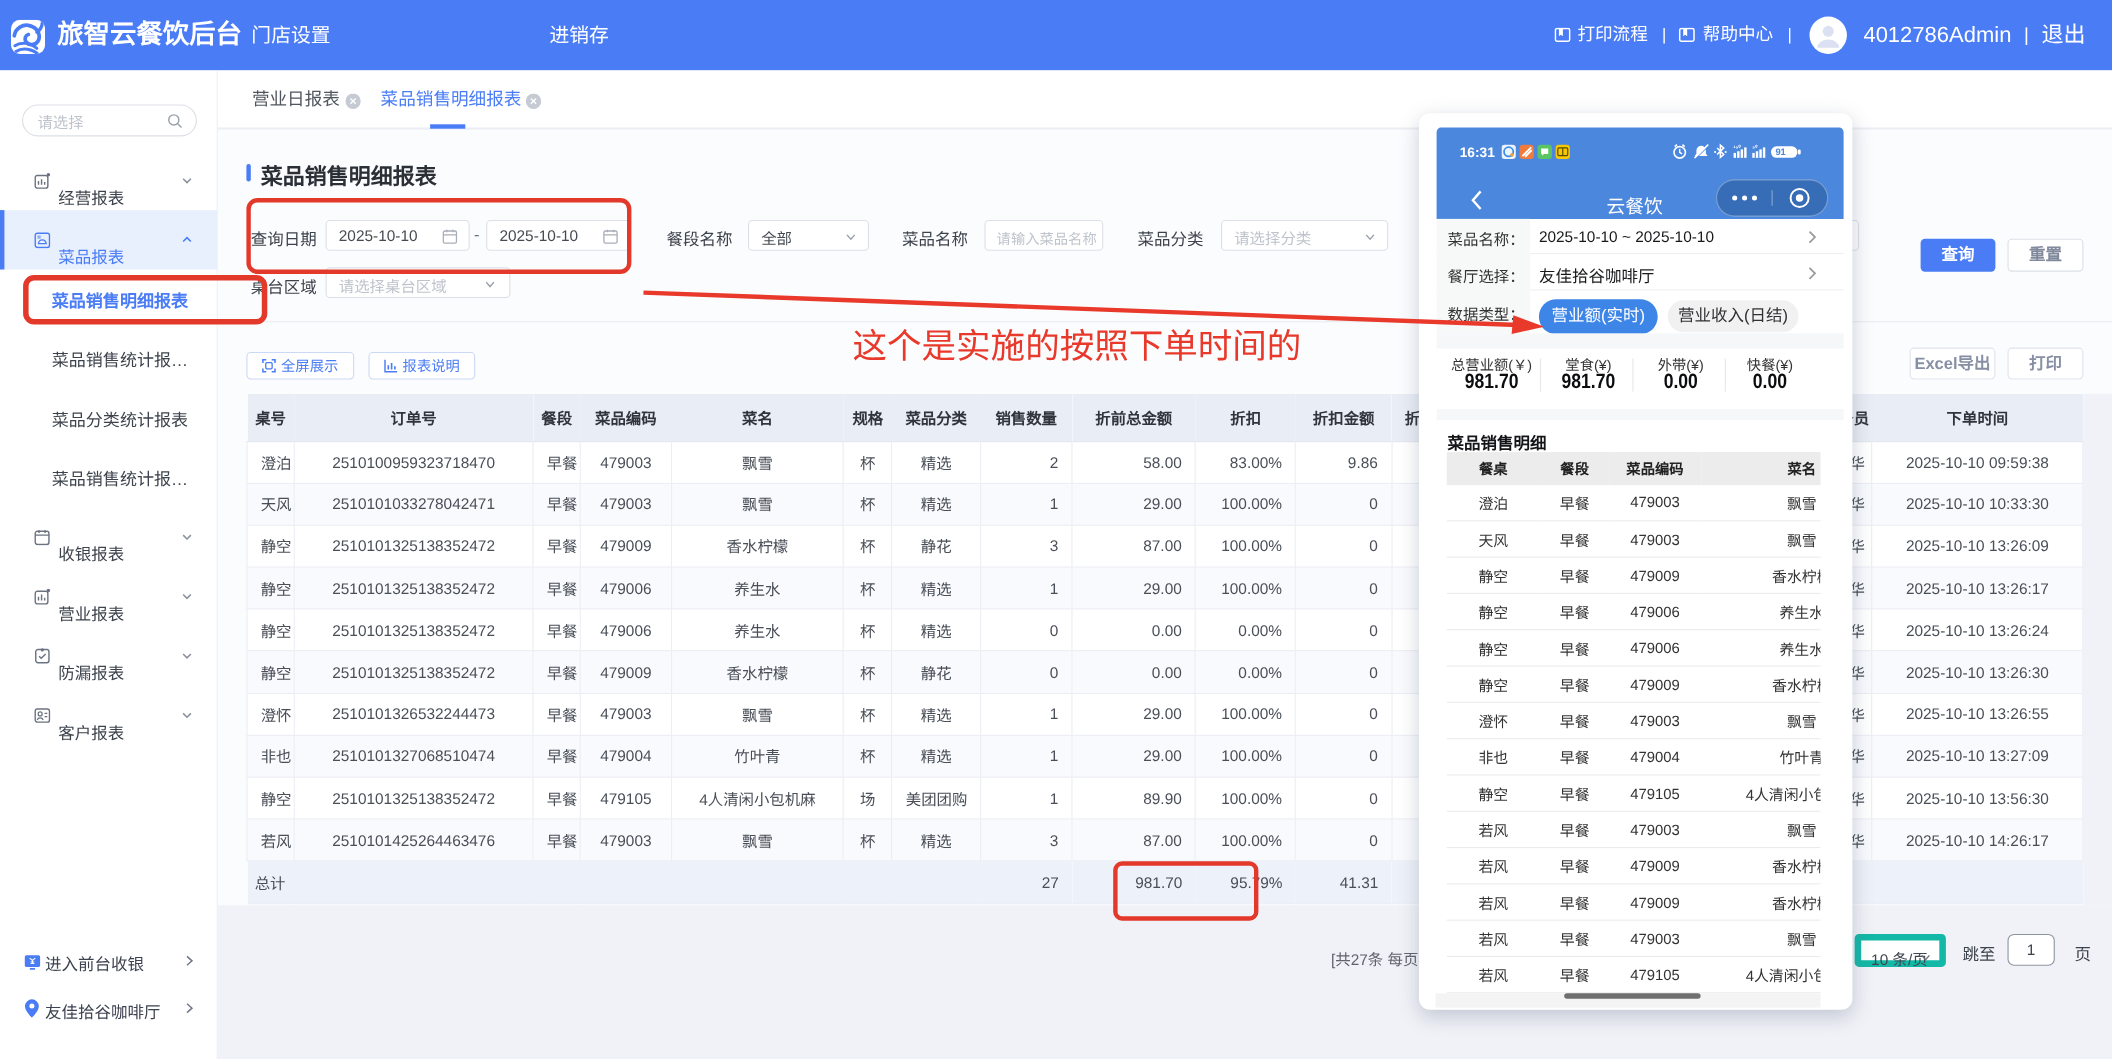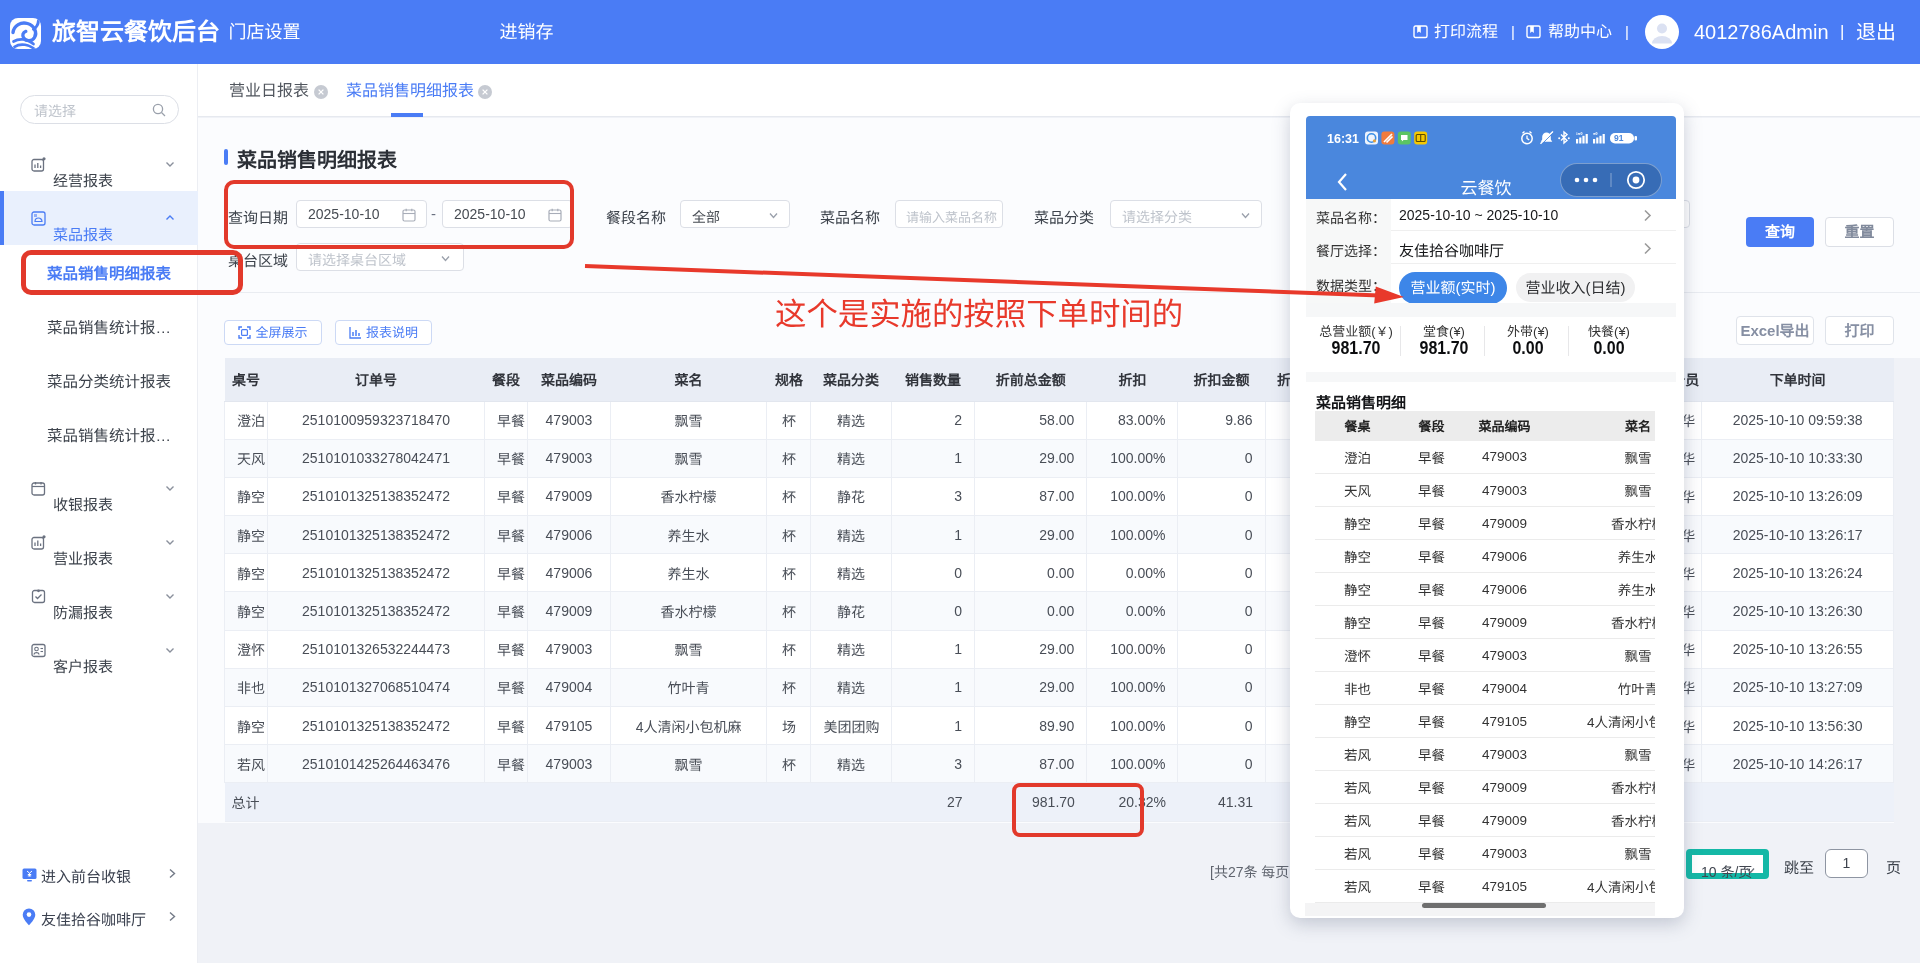--- a/index.html
+++ b/index.html
@@ -493,21 +493,21 @@
         <td class="r">87.00</td>
         <td></td>
         <td></td>
         <td>小华</td>
         <td>2025-10-10 14:26:17</td>
       </tr>
 <tr class="total">
         <td colspan="7" style="text-align:left;padding-left:7px">总计</td>
         <td class="r">27</td>
         <td class="r">981.70</td>
-        <td class="r">20.32%</td>
+        <td class="r">95.79%</td>
         <td class="r">41.31</td>
         <td colspan="5"></td>
       </tr>
 </tbody>
   </table>
 <div class="abs" style="left:1210px;top:861px;font-size:14px;color:#5f646e">[共27条 每页10条]</div>
 <div class="abs" style="left:1686px;top:849px;width:83px;height:30px;background:#fff;border:6px solid #14b8a6;border-radius:4px">
   <div class="abs" style="left:9px;top:6px;font-size:14px;color:#414650">10 条/页</div>
   <svg class="abs" style="right:7px;top:10px" width="11" height="11" viewBox="0 0 11 11">
       <path d="M2 3.5 L5.5 7.5 L9 3.5" fill="none" stroke="#6e747e" stroke-width="1.3"></path>

